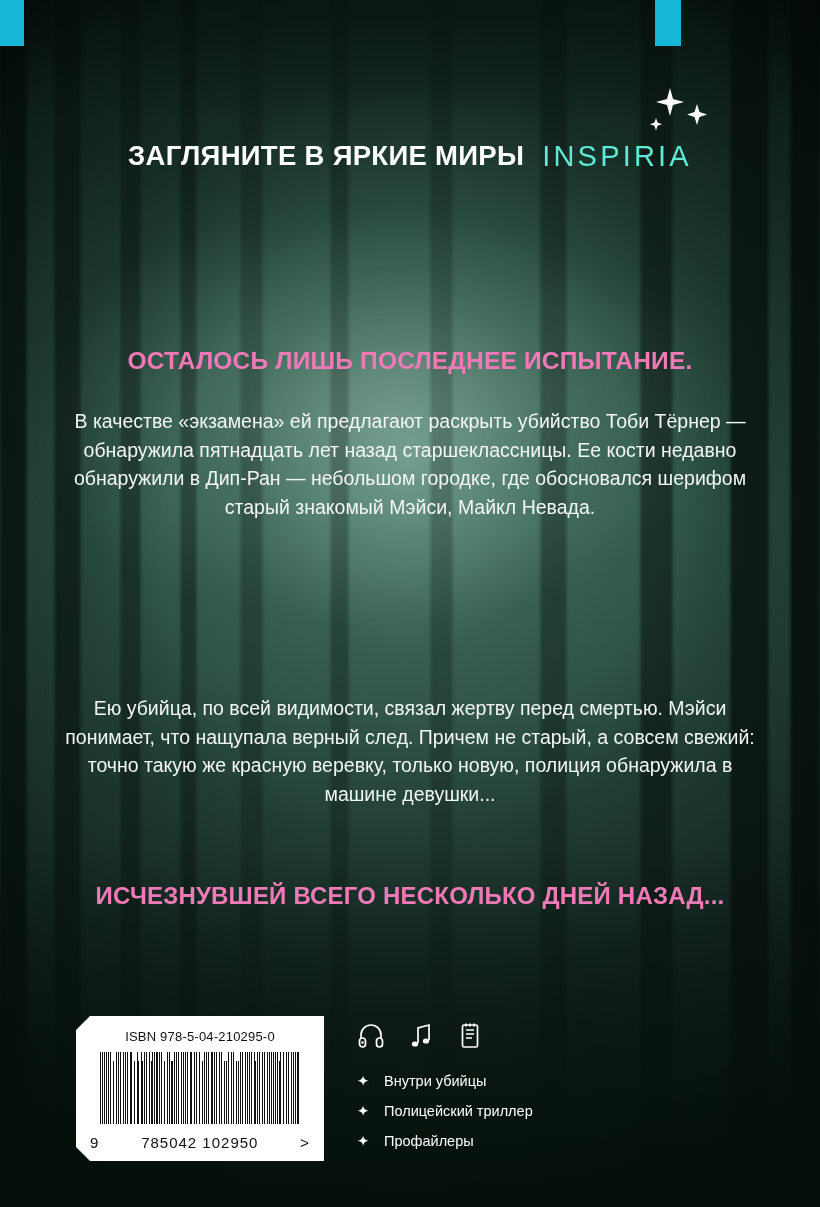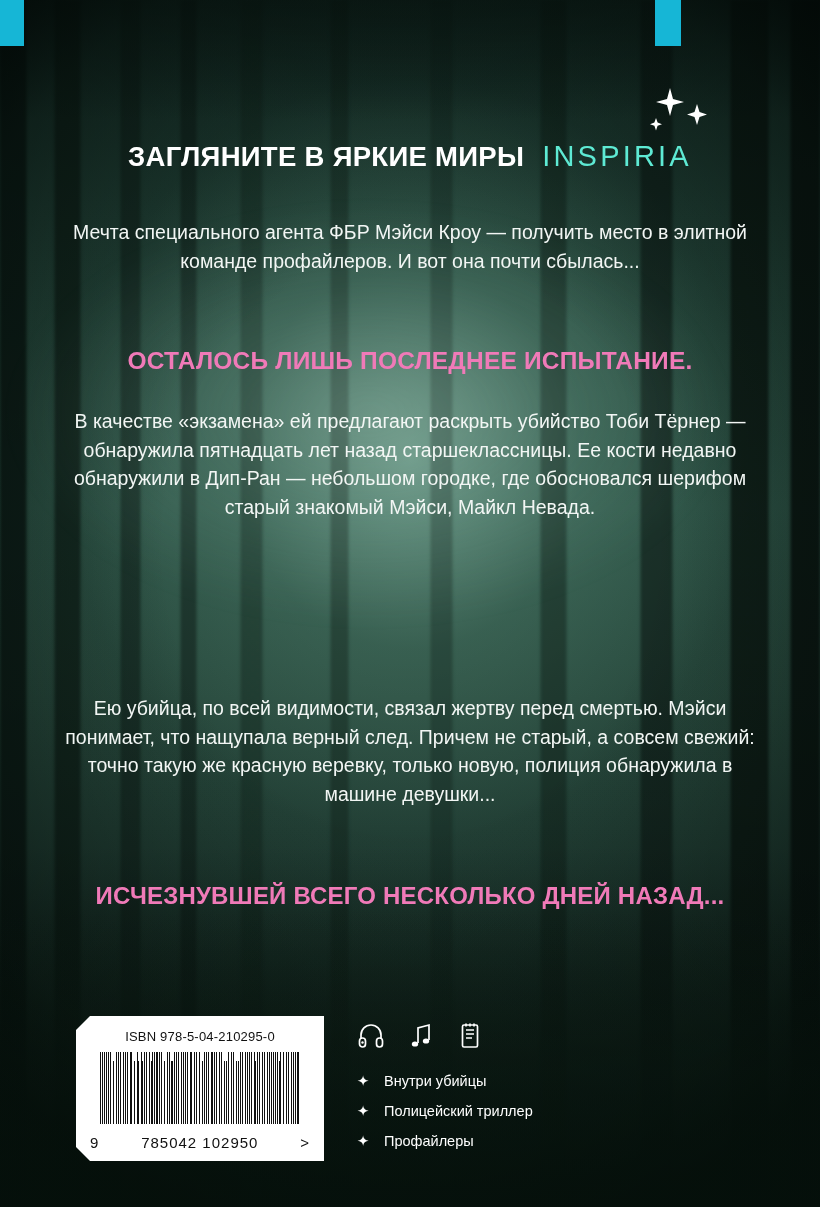--- a/index.html
+++ b/index.html
@@ -99,21 +99,21 @@
     width: 80px;
     height: 60px;
     color: #ffffff;
   }
 
   .headline-row {
     position: absolute;
     top: 140px;
     left: 0; right: 0;
     display: flex;
-    align-items: center;
+    align-items: flex-start;
     justify-content: center;
     gap: 18px;
   }
   .headline {
     font-size: 27.5px;
     font-weight: 700;
     letter-spacing: 0.3px;
     color: #ffffff;
     white-space: nowrap;
   }
@@ -242,23 +242,20 @@
         <path d="M53 22 L55.5 30 L63 32.5 L55.5 35 L53 43 L50.5 35 L43 32.5 L50.5 30 Z" fill="#ffffff"></path>
         <path d="M12 36 L13.6 40.6 L18 42.2 L13.6 43.8 L12 48.4 L10.4 43.8 L6 42.2 L10.4 40.6 Z" fill="#ffffff"></path>
       </svg>
     </div>
 
     <div class="headline-row">
       <div class="headline">ЗАГЛЯНИТЕ В ЯРКИЕ МИРЫ</div>
       <div class="brand">INSPIRIA</div>
     </div>
 
-    <div class="blurb b1">
-      <p>Мечта специального агента ФБР Мэйси Кроу — получить место в элитной команде профайлеров. И вот она почти сбылась...</p>
-    </div>
 
     <div class="accent a1">ОСТАЛОСЬ ЛИШЬ ПОСЛЕДНЕЕ ИСПЫТАНИЕ.</div>
 
     <div class="blurb b2">
       <p>В качестве «экзамена» ей предлагают раскрыть убийство Тоби Тёрнер — обнаружила пятнадцать лет назад старшеклассницы. Ее кости недавно обнаружили в Дип-Ран — небольшом городке, где обосновался шерифом старый знакомый Мэйси, Майкл Невада.</p>
     </div>
 
 
     <div class="blurb b3">
       <p>Ею убийца, по всей видимости, связал жертву перед смертью. Мэйси понимает, что нащупала верный след. Причем не старый, а совсем свежий: точно такую же красную веревку, только новую, полиция обнаружила в машине девушки...</p>

